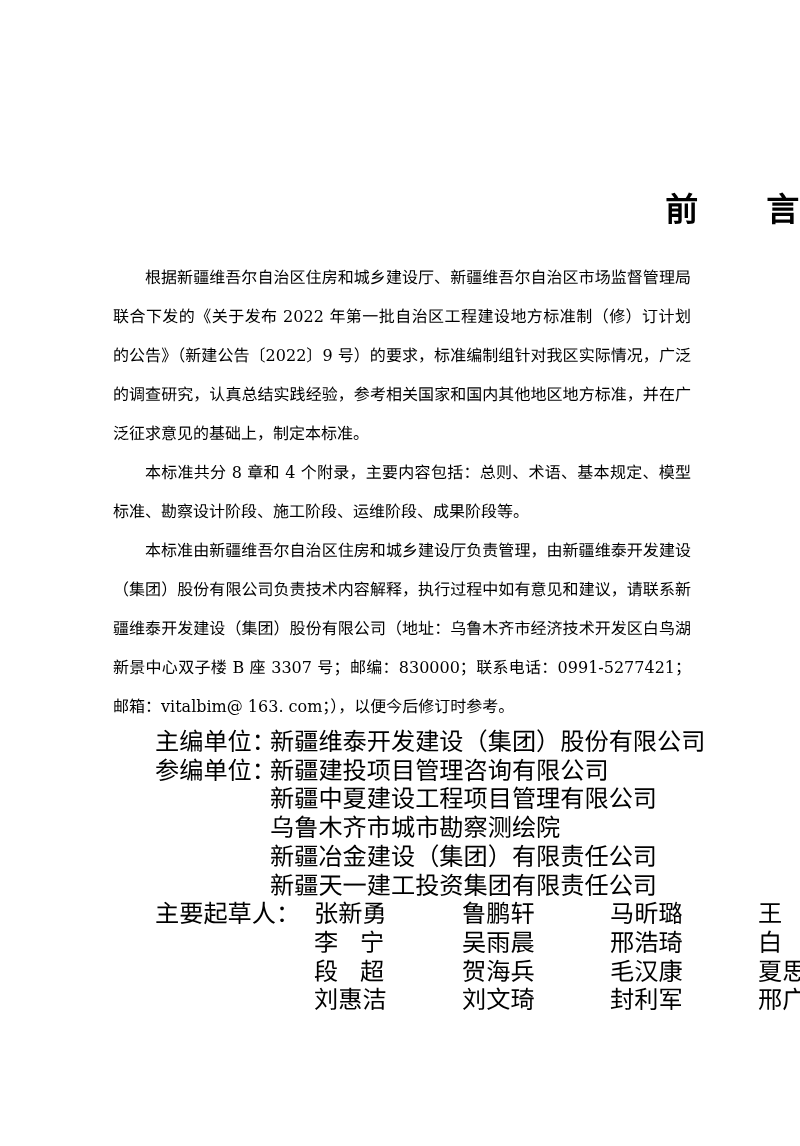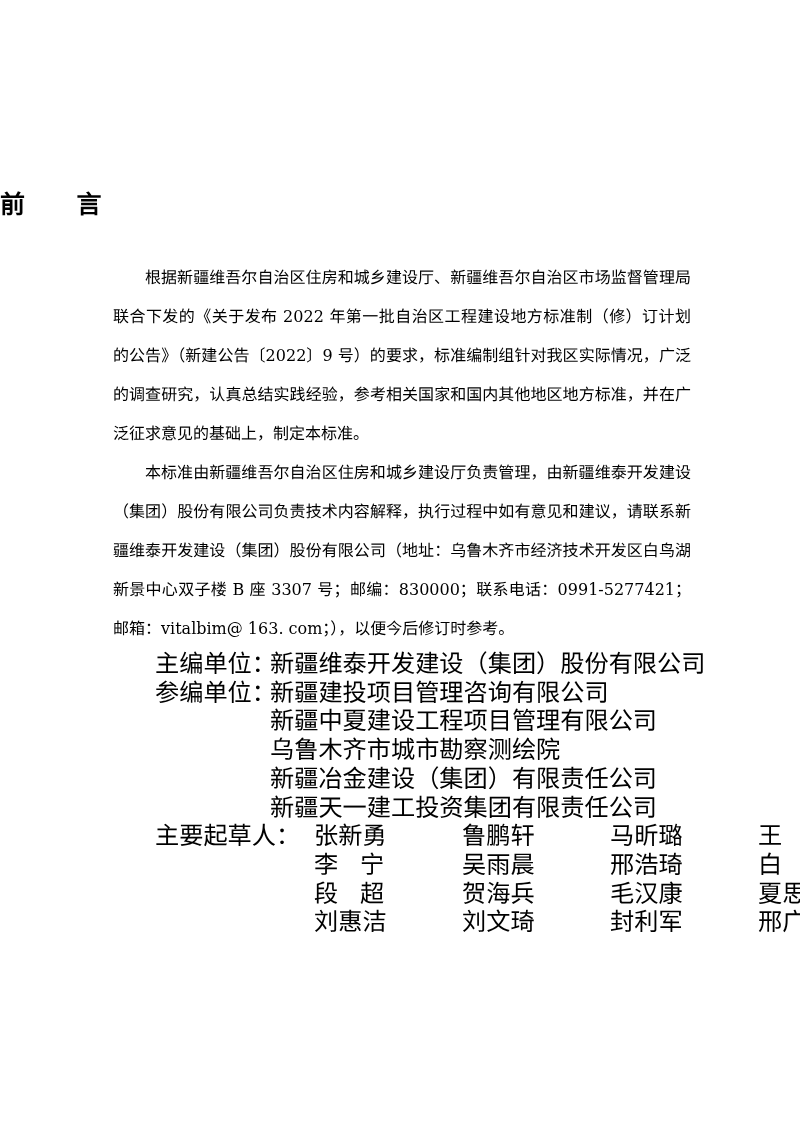--- a/index.html
+++ b/index.html
@@ -22,22 +22,22 @@
     height: 1146px;
     box-sizing: border-box;
   }
 
   
   .page-title {
     position: absolute;
     top: 190px;
     left: 0;
     width: 800px;
-    text-align: left;
-    font-size: 25px;
+    text-align: right;
+    font-size: 33px;
     font-weight: bold;
     letter-spacing: 0.02em;
     line-height: 1.2;
     white-space: pre;
   }
 
   
   .content {
     position: absolute;
     top: 258px;
@@ -110,20 +110,21 @@
 </head>
 <body>
 
 <div class="page">
 
   <div class="page-title">前　　言</div>
 
   <div class="content">
 
     <p class="para">根据新疆维吾尔自治区住房和城乡建设厅、新疆维吾尔自治区市场监督管理局联合下发的《关于发布 2022 年第一批自治区工程建设地方标准制（修）订计划的公告》（新建公告〔2022〕9 号）的要求，标准编制组针对我区实际情况，广泛的调查研究，认真总结实践经验，参考相关国家和国内其他地区地方标准，并在广泛征求意见的基础上，制定本标准。</p>
+    <p class="para">本标准共分 8 章和 4 个附录，主要内容包括：总则、术语、基本规定、模型标准、勘察设计阶段、施工阶段、运维阶段、成果阶段等。</p>
     <p class="para">本标准由新疆维吾尔自治区住房和城乡建设厅负责管理，由新疆维泰开发建设（集团）股份有限公司负责技术内容解释，执行过程中如有意见和建议，请联系新疆维泰开发建设（集团）股份有限公司（地址：乌鲁木齐市经济技术开发区白鸟湖新景中心双子楼 B 座 3307 号；邮编：830000；联系电话：0991-5277421；邮箱：vitalbim@ 163. com；），以便今后修订时参考。</p>
 
     <div class="credits">
 
       <div class="credit-row">
         <span class="credit-label">
           <span class="lch">主</span>
             <span class="lch">编</span>
             <span class="lch">单</span>
             <span class="lch">位</span>

